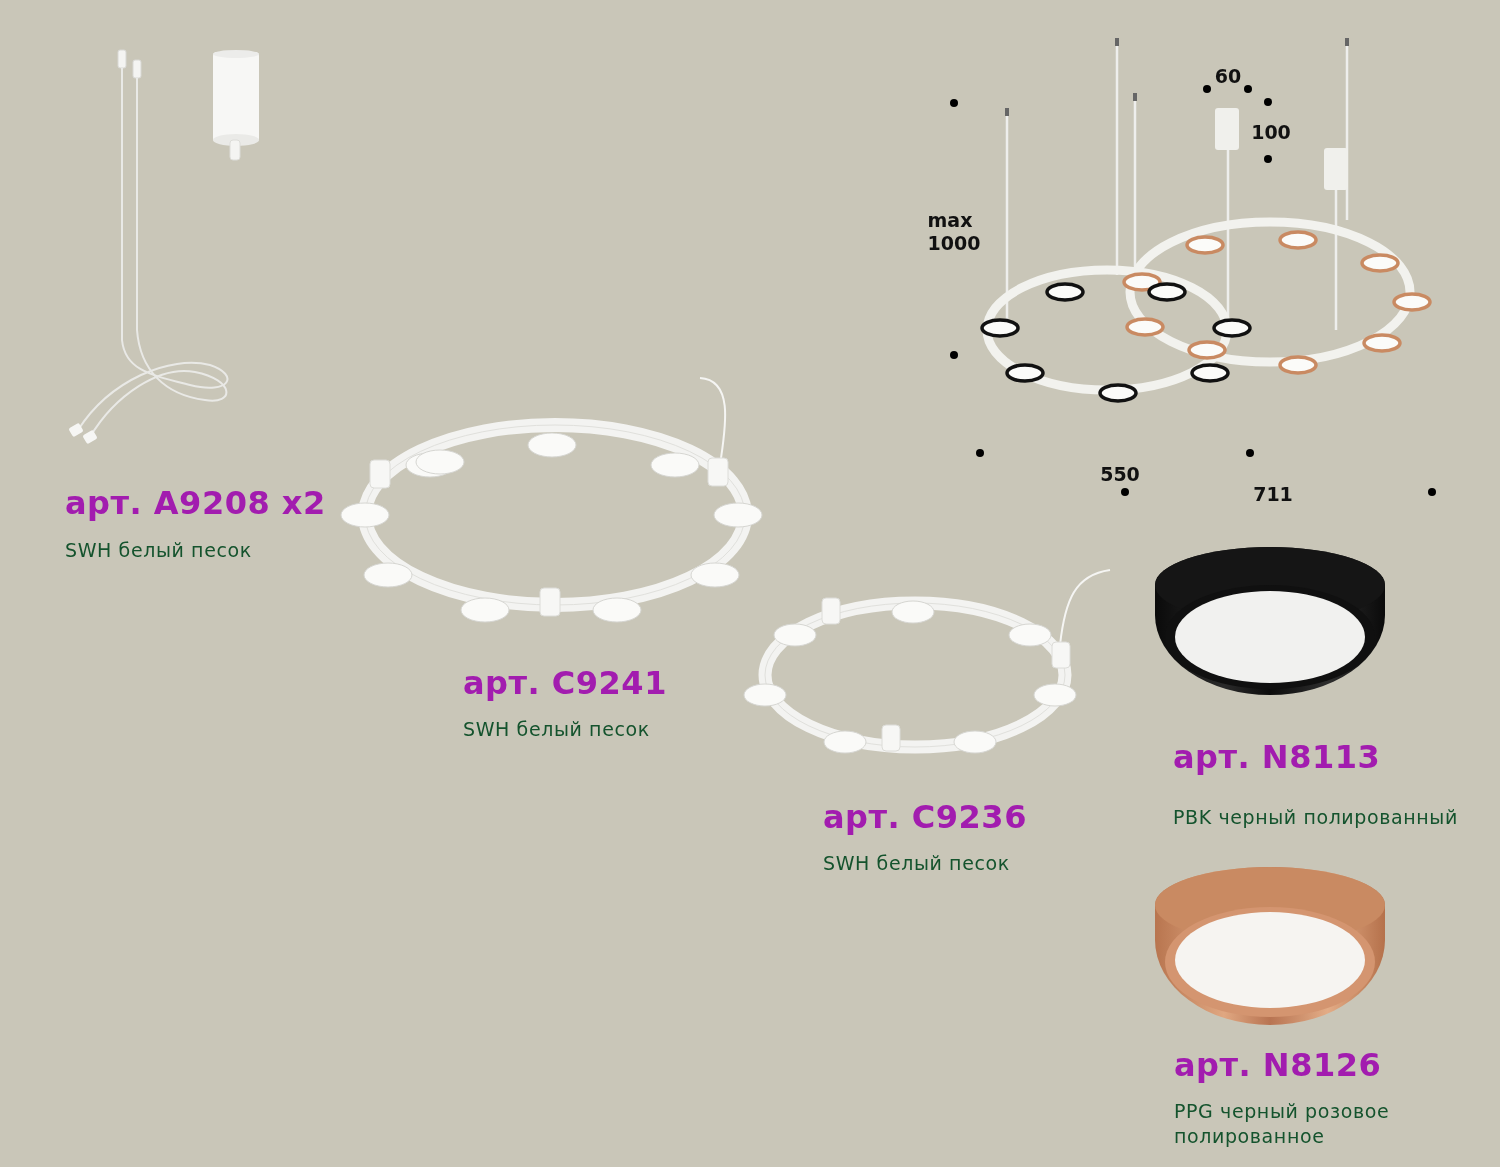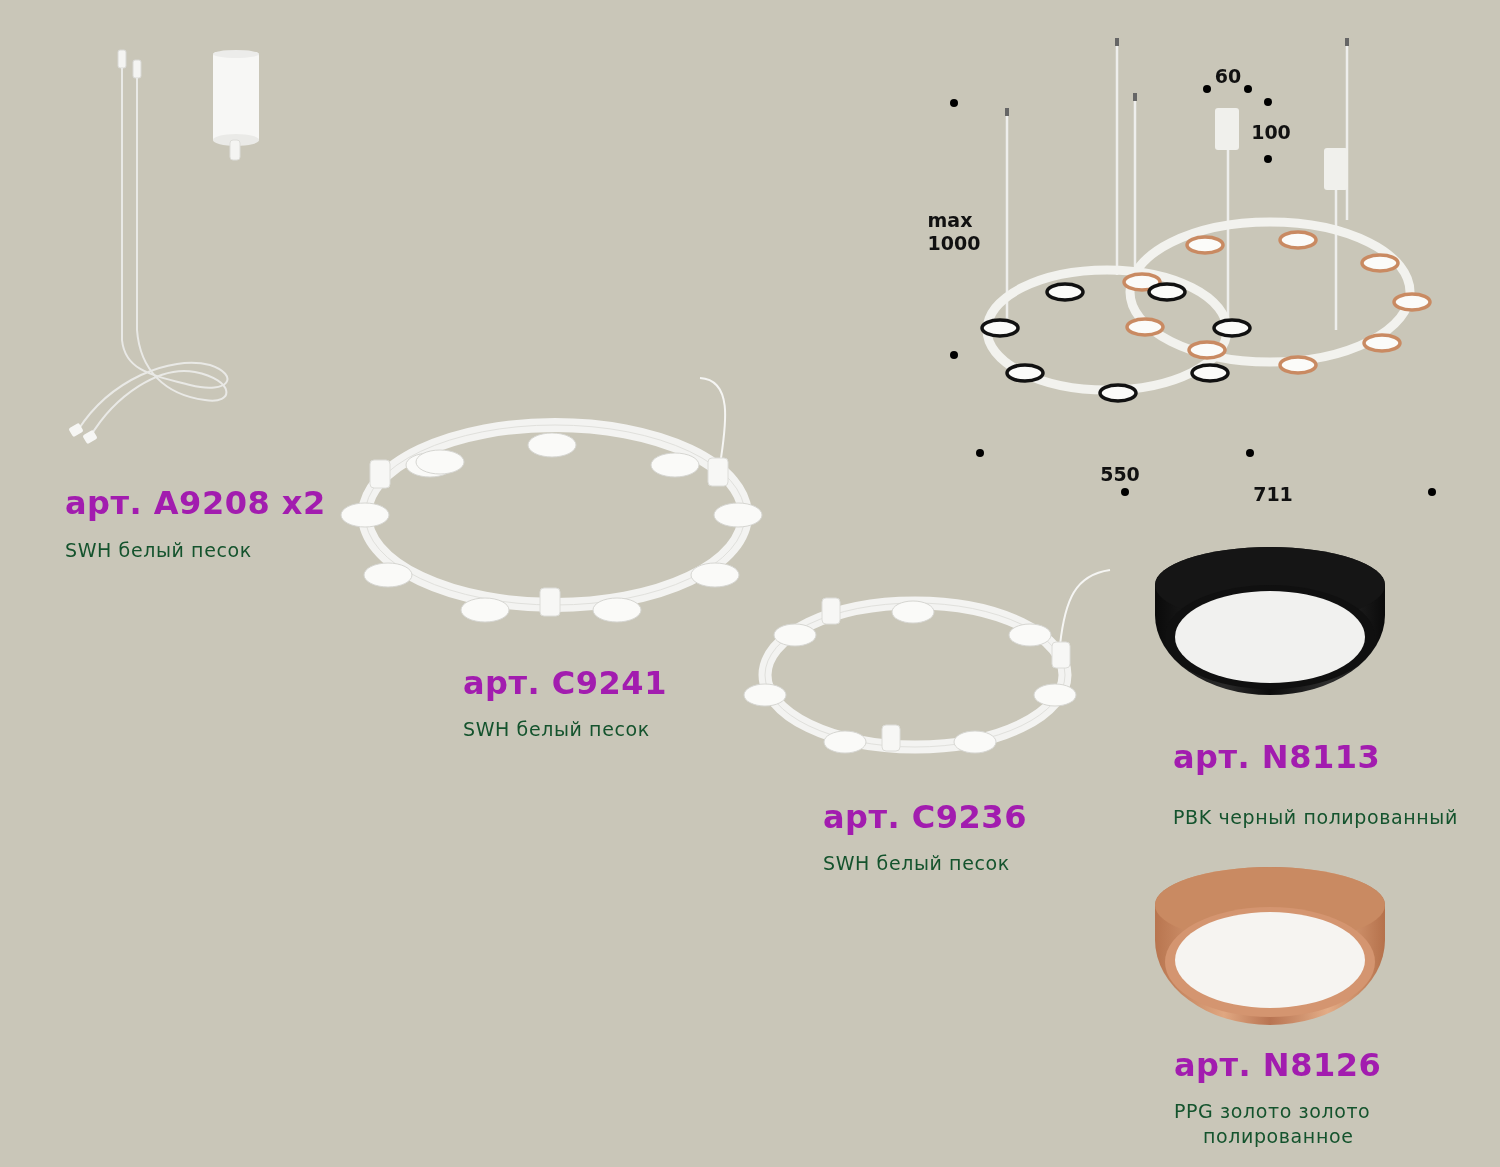--- a/index.html
+++ b/index.html
@@ -173,14 +173,14 @@
         <stop offset="0.75" stop-color="#e3ac86"></stop>
         <stop offset="1" stop-color="#b5714b"></stop>
     </linearGradient>
   </defs>
   <path d="M15 75 L15 40 A115 38 0 0 1 245 40 L245 75 A115 85 0 0 1 15 75 Z" fill="url(#rg)"></path>
   <ellipse cx="130" cy="40" rx="115" ry="38" fill="#c98a62"></ellipse>
   <ellipse cx="130" cy="97" rx="105" ry="55" fill="#d49570"></ellipse>
   <ellipse cx="130" cy="95" rx="95" ry="48" fill="#f6f4f1"></ellipse>
 </svg>
 <div class="abs art-title" style="left:1174px;top:1046px;">арт. N8126</div>
-<div class="abs art-sub" style="left:1174px;top:1099px;">PPG золото золото</div>
-<div class="abs art-sub" style="left:1174px;top:1124px;margin-left:29px;">полированное</div>
+<div class="abs art-sub" style="left:1174px;top:1099px;">PPG черный розовое</div>
+<div class="abs art-sub" style="left:1174px;top:1124px;">полированное</div>
 
 </body></html>

